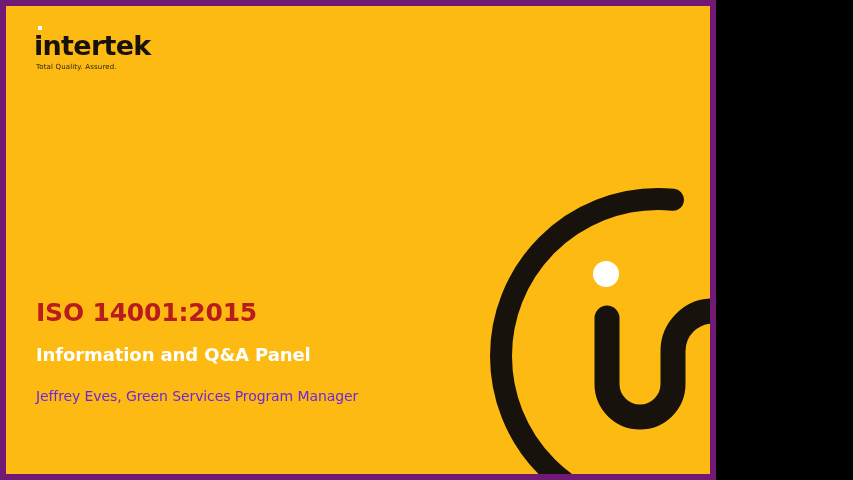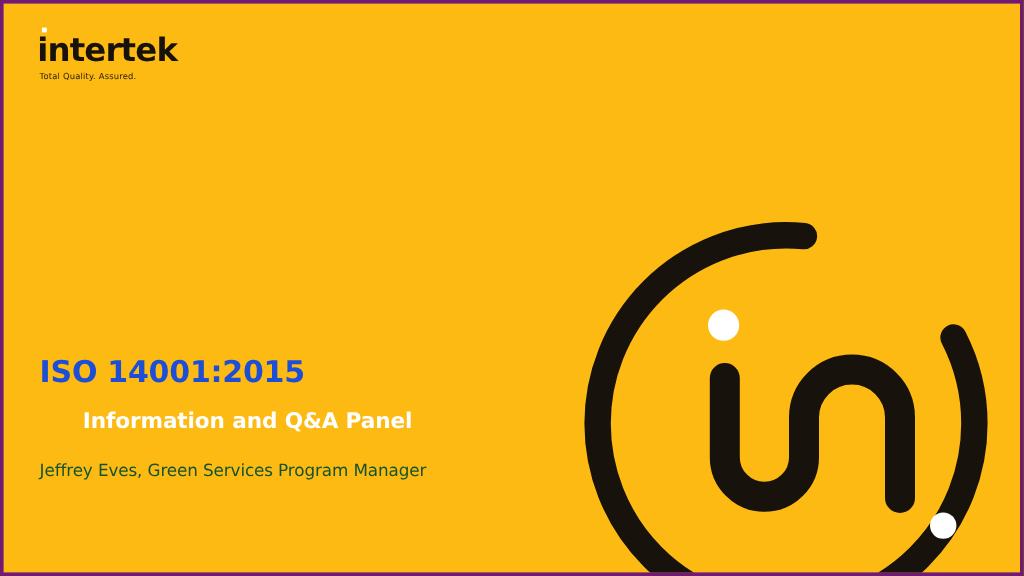--- a/index.html
+++ b/index.html
@@ -6,26 +6,26 @@
     margin: 0;
     padding: 0;
     background: #000;
   }
   body {
     font-family: "Liberation Sans", sans-serif;
   }
 
   #slide {
     position: relative;
-    width: 853px;
+    width: 716px;
     height: 480px;
     overflow: hidden;
     background: #fdba12;
     box-sizing: border-box;
-    border: 3px solid #701a75;
+    border: 6px solid #701a75;
   }
 
   
   #brand {
     position: absolute;
     left: 28px;
     top: 26px;
     width: 220px;
   }
   #brand-wordmark {
@@ -81,44 +81,43 @@
     position: absolute;
     left: 30px;
     top: 292px;
     width: 440px;
   }
   .title-line {
     display: block;
     font-family: "DejaVu Sans", sans-serif;
     font-size: 25px;
     font-weight: bold;
-    color: #1d4ed8;
+    color: #b91c1c;
     line-height: 29px;
     letter-spacing: -0.2px;
     white-space: nowrap;
   }
   #subtitle {
     display: block;
     margin-top: 17px;
     font-family: "DejaVu Sans", sans-serif;
     font-size: 18px;
     font-weight: bold;
     color: #ffffff;
     line-height: 22px;
     letter-spacing: -0.1px;
     white-space: nowrap;
-    margin-left: 36px;
   }
   #presenter {
     display: block;
     margin-top: 21px;
     font-family: "DejaVu Sans", sans-serif;
     font-size: 14px;
     font-weight: normal;
-    color: #14532d;
+    color: #6d28d9;
     line-height: 18px;
     letter-spacing: -0.1px;
     white-space: nowrap;
   }
 </style>
 </head>
 <body>
 
 <div id="slide">
 

